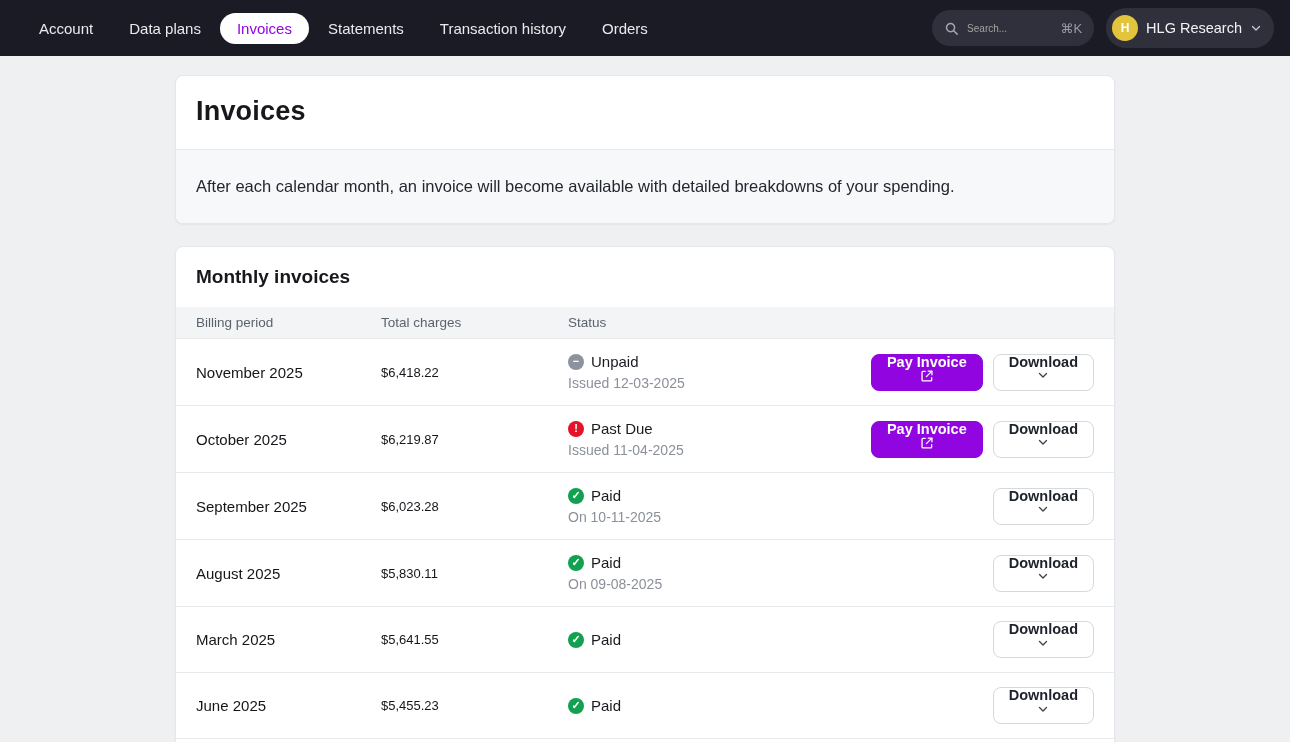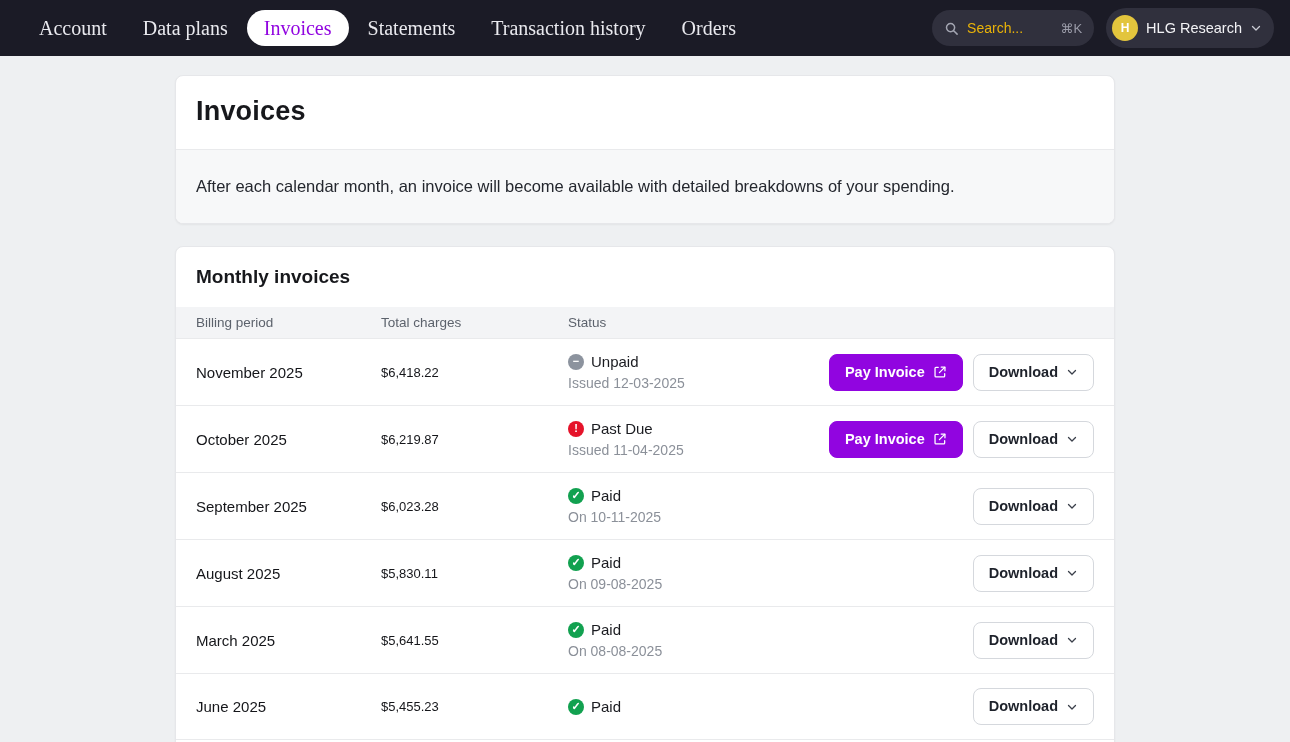--- a/index.html
+++ b/index.html
@@ -15,34 +15,34 @@
     height: 56px;
     background: #1b1b26;
     display: flex;
     align-items: center;
     justify-content: space-between;
     padding: 0 16px 0 22px;
   }
   .nav { display: flex; align-items: center; gap: 2px; }
   .nav-item {
     border: none; background: transparent; cursor: pointer;
-    color: #e9e9ee; font-size: 20px; font-family: Liberation Serif, serif;
+    color: #e9e9ee; font-size: 15px; font-family: Liberation Sans, sans-serif;
     padding: 8px 17px; border-radius: 999px; line-height: 1;
     white-space: nowrap;
   }
   .nav-item.active { background: #ffffff; color: #9105e0; font-weight: 500; }
 
   .topbar-right { display: flex; align-items: center; gap: 12px; }
   .search-box {
     display: flex; align-items: center; gap: 8px;
     background: #30303d; border-radius: 999px;
     height: 36px; width: 162px; padding: 0 12px;
     cursor: text;
   }
-  .search-box .placeholder { color: #eab308; font-size: 14px; flex: 1; }
+  .search-box .placeholder { color: #a3a3a3; font-size: 10px; flex: 1; }
   .search-box .shortcut { color: #9height; color: #9b9ca9; font-size: 13px; }
   .account-chip {
     display: flex; align-items: center; gap: 8px;
     background: #30303d; border-radius: 999px;
     height: 40px; padding: 0 12px 0 6px; cursor: pointer;
   }
   .avatar {
     width: 26px; height: 26px; border-radius: 50%;
     background: #e3c53d; color: #ffffff;
     font-size: 12px; font-weight: 700;
@@ -102,22 +102,22 @@
   }
   .status-icon.unpaid  { background: #8c939e; }
   .status-icon.pastdue { background: #e5132a; }
   .status-icon.paid    { background: #12a150; }
   .status-detail { font-size: 14px; color: #8b9099; }
 
   .cell-actions { display: flex; align-items: center; gap: 10px; justify-content: flex-end; }
   .btn {
     font-family: inherit; cursor: pointer;
     border-radius: 8px; font-size: 14.5px; font-weight: 600;
-    display: inline-flex; align-items: center; gap: 8px;
-    height: 37px; padding: 0 15px; line-height: 1;
+    display: inline-flex; align-items: center; gap: 0;
+    height: 37px; padding: 0 15px; line-height: 1; flex-direction: column;
   }
   .btn-pay { background: #9105e0; color: #ffffff; border: 1px solid #9105e0; }
   .btn-download { background: #ffffff; color: #1e222b; border: 1px solid #d5d8dd; }
   svg { display: block; }
 </style>
 </head>
 <body>
 
 <header class="topbar">
   <nav class="nav">
@@ -285,21 +285,20 @@
   </div>
 
   <div class="invoice-row">
     <span class="cell-period">March 2025</span>
     <span class="cell-amount">$5,641.55</span>
     <div class="cell-status">
       <span class="status-line">
         <span class="status-icon paid">✓</span>
         <span>Paid</span>
       </span>
-      <span class="status-detail">On 08-08-2025</span>
     </div>
     <div class="cell-actions">
 
       <button class="btn btn-download">
         <span>Download</span>
         <span>
           <svg width="12" height="12" viewBox="0 0 24 24" fill="none" stroke="#3a3f4a" stroke-width="2.6" stroke-linecap="round" stroke-linejoin="round">
             <polyline points="5,9 12,16 19,9"></polyline>
           </svg>
         </span>

